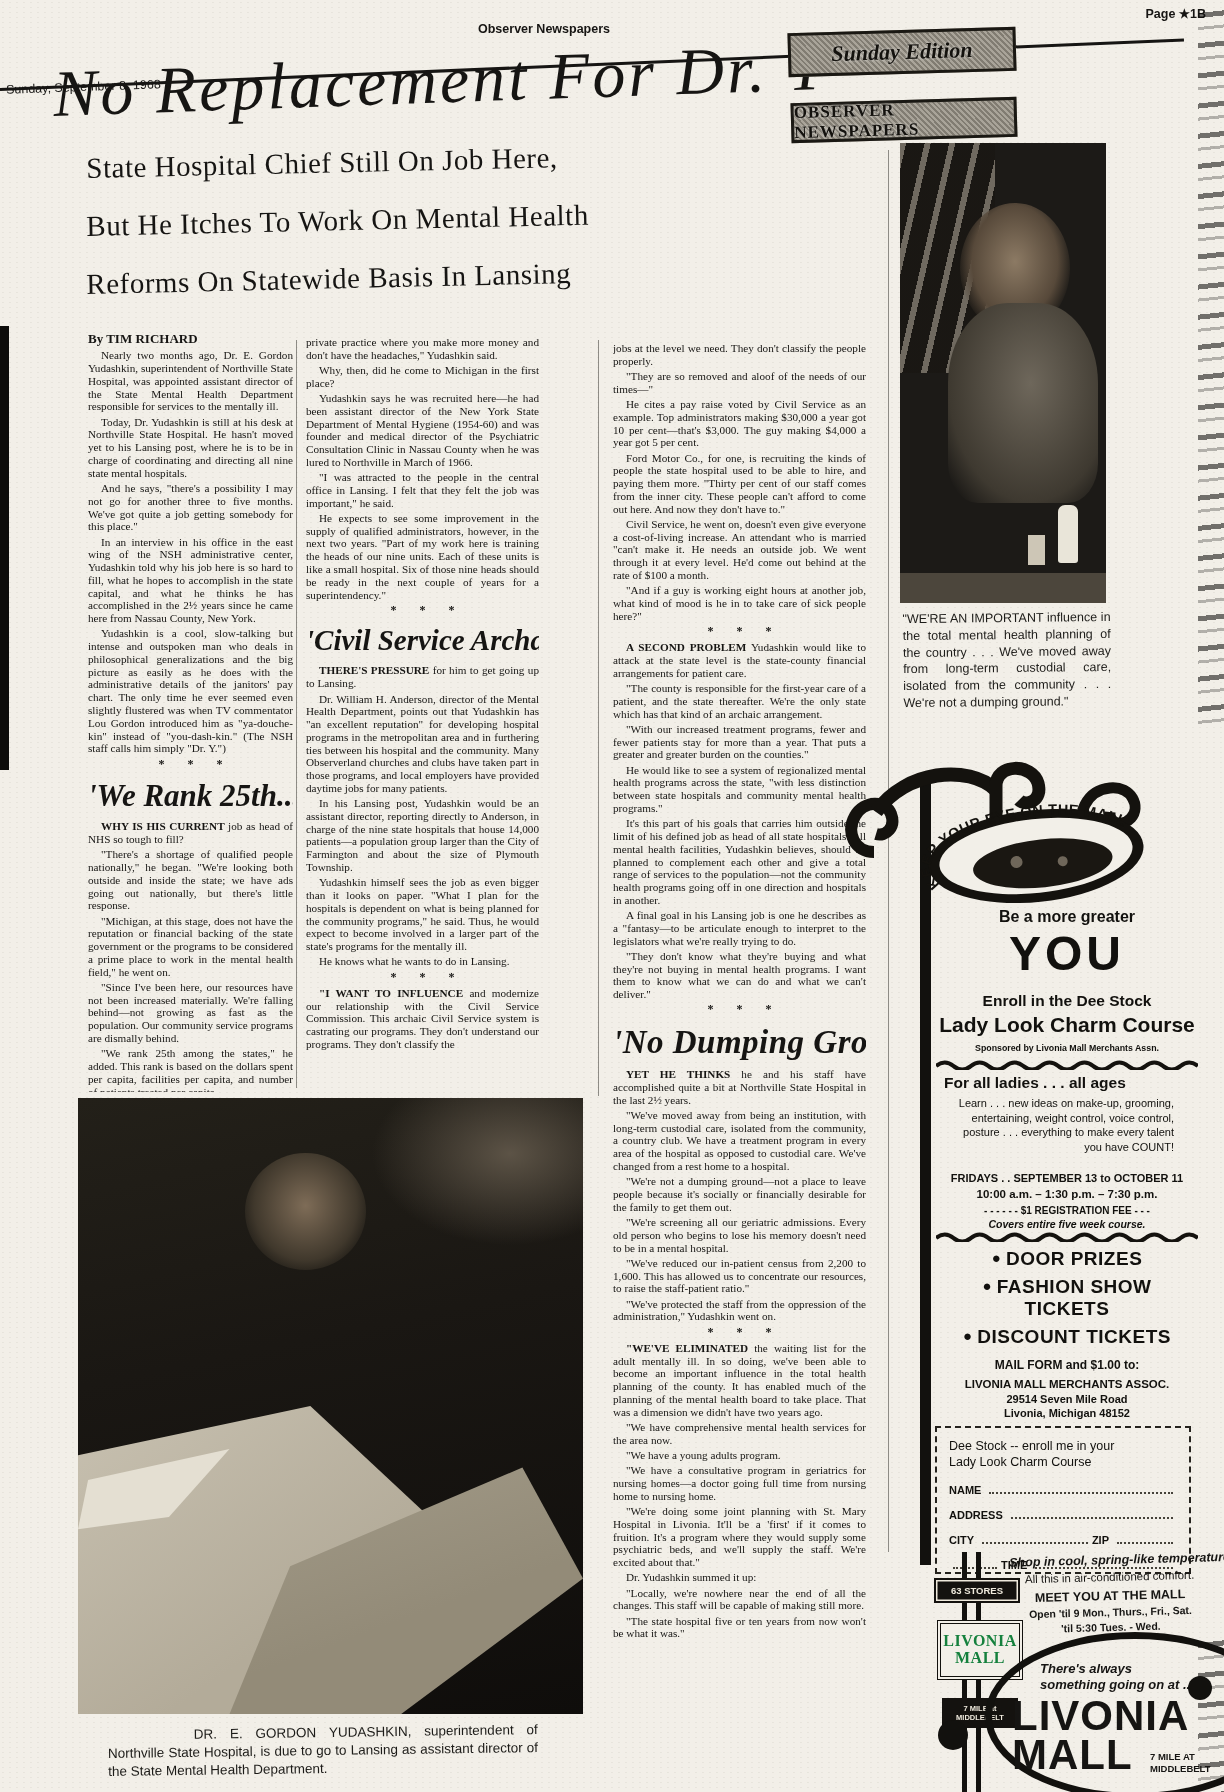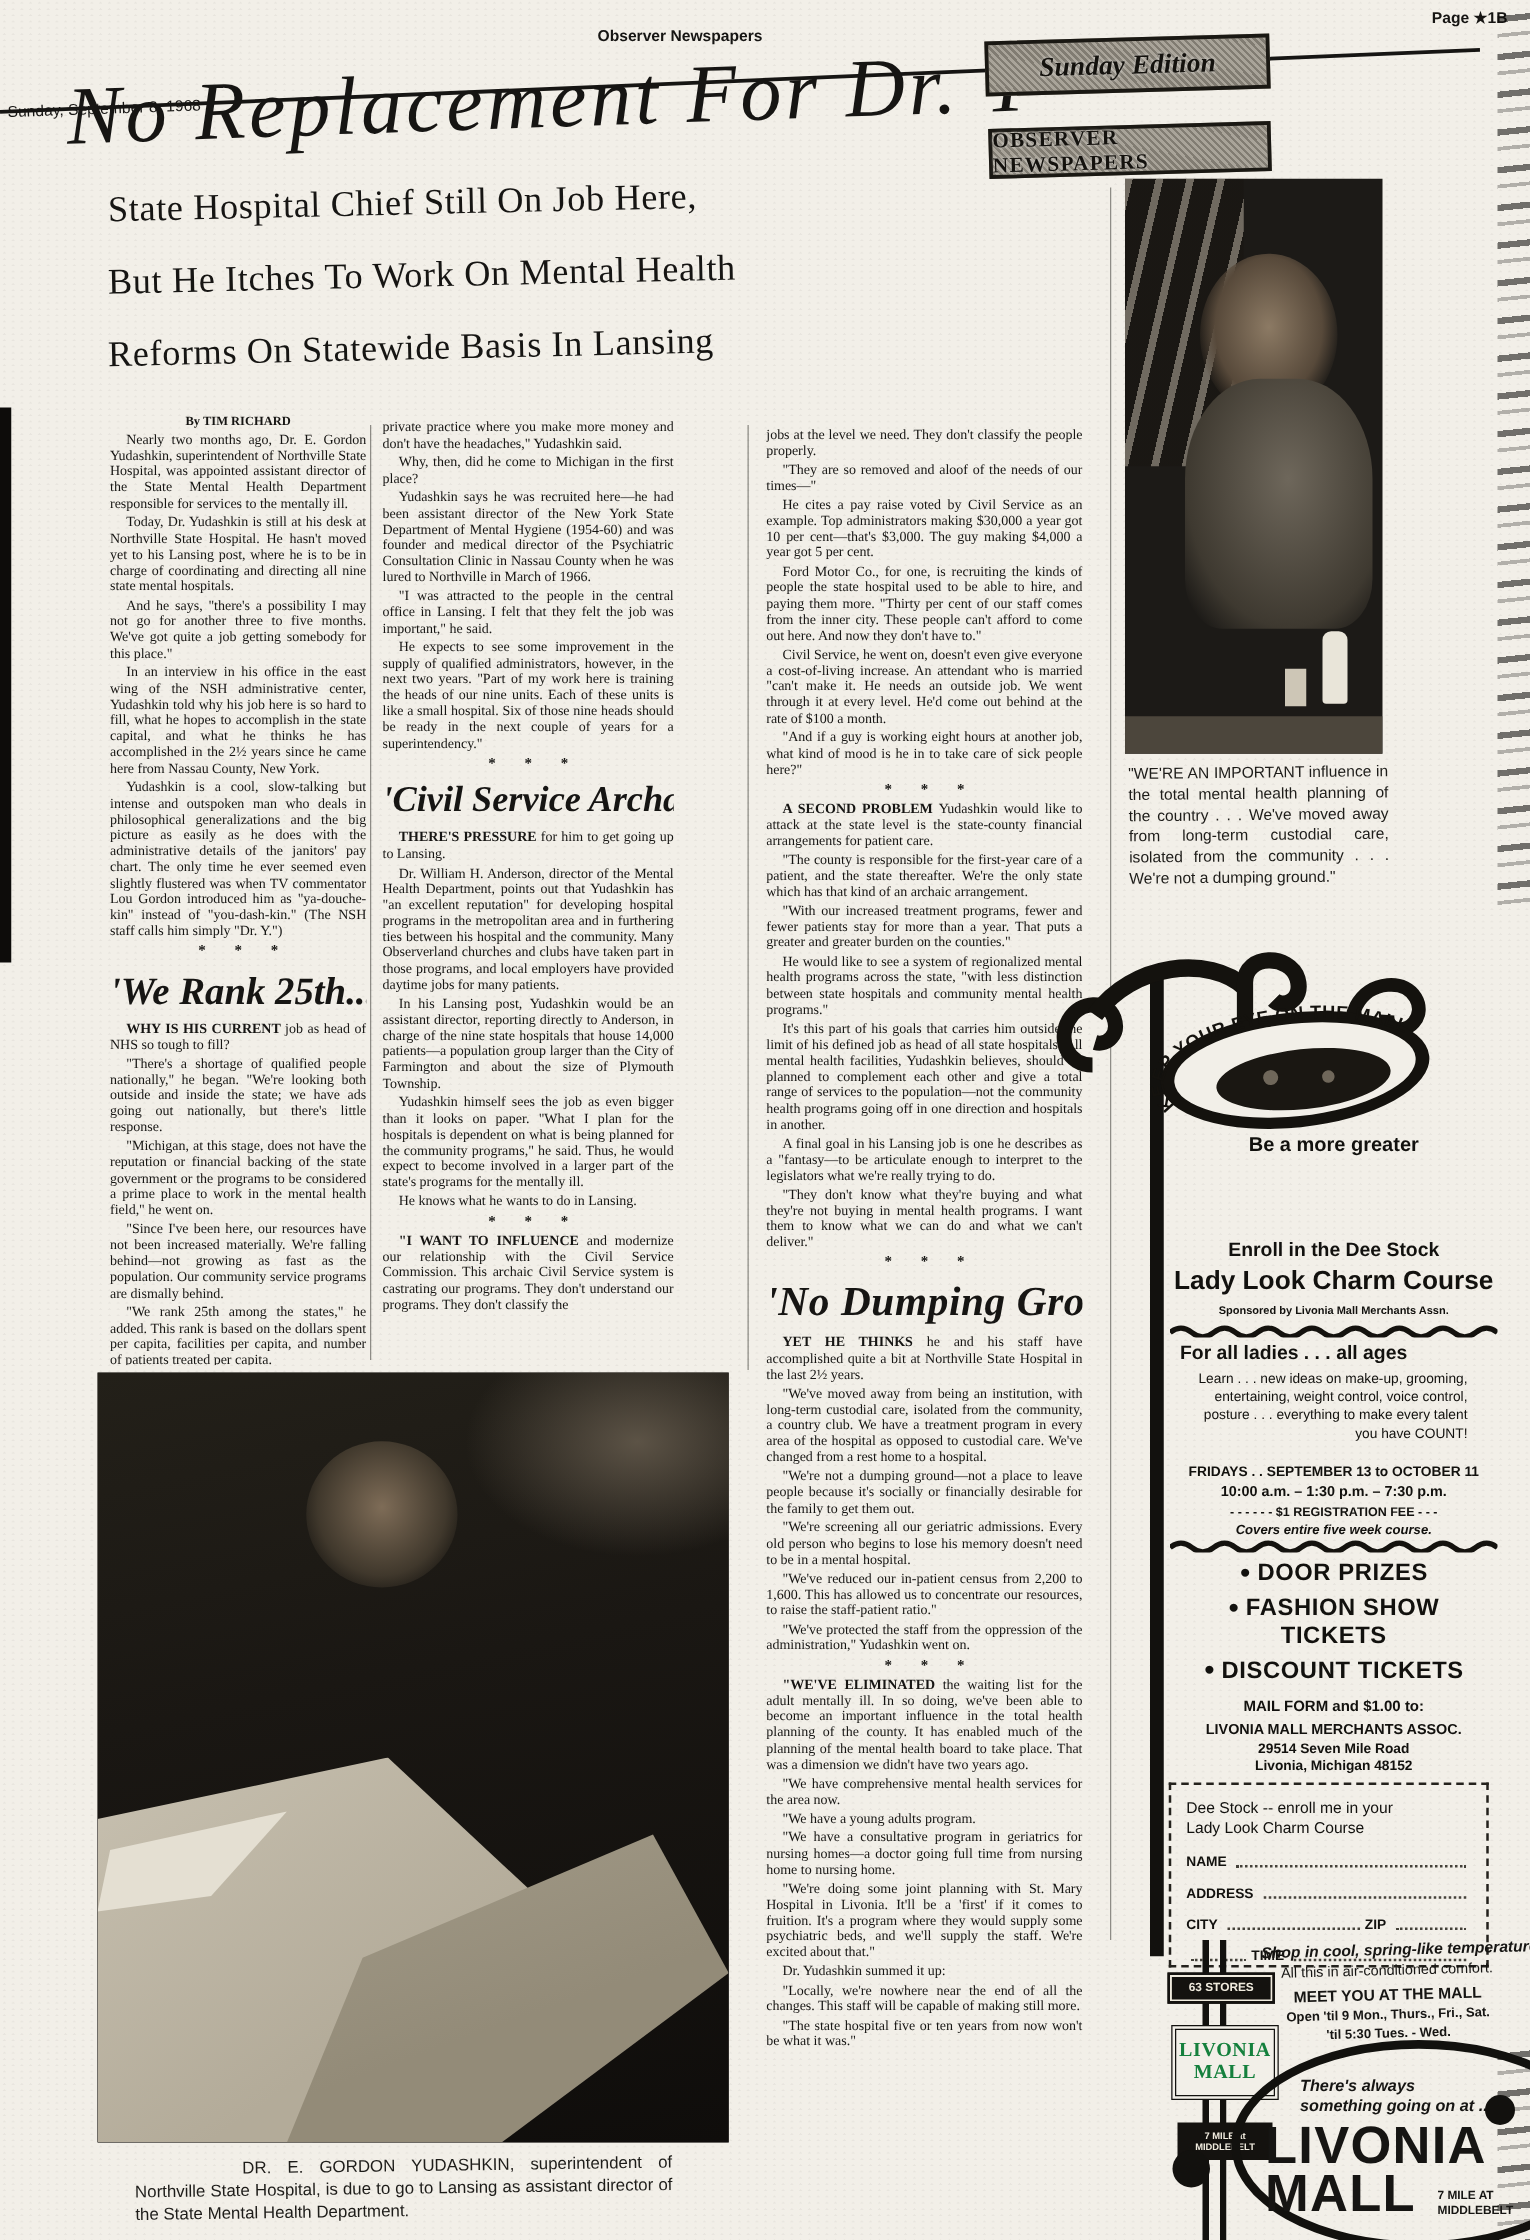--- a/index.html
+++ b/index.html
@@ -51,21 +51,21 @@
   .caption{font-family:"Liberation Sans",sans-serif;color:#1d1c19;text-align:justify}
   .caption-top{position:absolute;left:903px;top:610px;width:208px;font-size:12.5px;line-height:1.34;transform:rotate(-.6deg)}
   .caption-main{position:absolute;left:108px;top:1724px;width:430px;font-size:13.5px;line-height:1.35;text-indent:86px;transform:rotate(-.8deg)}
   
   .col{position:absolute;font-size:11.2px;line-height:1.14;text-align:justify;overflow:hidden}
   .col p{text-indent:13px;margin:0 0 2.5px}
   .flow.cont p:first-child{text-indent:0}
   #col1{left:88px;top:332px;width:205px;height:760px}
   #col2{left:306px;top:336px;width:233px;height:770px}
   #col3{left:613px;top:342px;width:253px;height:1442px}
-  .byline{text-align:center;font-weight:bold;font-size:10px;margin-bottom:4px;text-indent:0 !important}
+  .byline{text-align:left;font-weight:bold;font-size:13px;margin-bottom:4px;text-indent:0 !important}
   .stars{text-align:center;font-weight:bold;font-size:12px;word-spacing:20px;margin:3px 0 4px;text-indent:0 !important}
   .sec-head{font-style:italic;font-weight:bold;text-align:center;line-height:1;margin:9px 0 9px;text-indent:0 !important;white-space:nowrap}
   .sec-head.s1{font-size:31px}
   .sec-head.s2{font-size:29px}
   .sec-head.s3{font-size:33px;letter-spacing:.5px}
   
   .vrule{position:absolute;width:1px;background:#3c3a35;opacity:.55}
   .edge-left{position:absolute;left:0;top:326px;width:9px;height:444px;background:#0d0c0a}
   .edge-right{position:absolute;right:0;width:26px;opacity:.8;
     background:repeating-linear-gradient(174deg,transparent 0 13px,rgba(12,11,9,.7) 13px 18px,transparent 18px 27px,rgba(12,11,9,.35) 27px 30px)}
@@ -271,20 +271,21 @@
         <circle cx="172" cy="106" r="6" fill="#6f675a"></circle>
         <circle cx="218" cy="110" r="5" fill="#6f675a"></circle>
         <path id="bannerArc" d="M94 120 A 100 40 0 0 1 290 88" fill="none"></path>
         <text font-family="Liberation Sans, sans-serif" font-size="14.5" font-weight="bold" fill="#14120e" letter-spacing=".5">
           <textPath href="#bannerArc">KEEP YOUR EYE ON THE MALL</textPath>
         </text>
       </g>
     </svg>
 
     <div class="ad-item ad-be">Be a more greater</div>
+    <div class="ad-item ad-you">YOU</div>
     <div class="ad-item ad-enroll">Enroll in the Dee Stock</div>
     <div class="ad-item ad-lady">Lady Look Charm Course</div>
     <div class="ad-item ad-sponsor">Sponsored by Livonia Mall Merchants Assn.</div>
 
     <svg class="wavy w1" viewBox="0 0 240 12" preserveAspectRatio="none">
       <path d="M0 8 Q8 1 16 8 T32 8 T48 8 T64 8 T80 8 T96 8 T112 8 T128 8 T144 8 T160 8 T176 8 T192 8 T208 8 T224 8 T240 8" fill="none" stroke="#14120e" stroke-width="4"></path>
     </svg>
 
     <div class="ad-item ad-aud">For all ladies . . . all ages</div>
     <div class="ad-item ad-body">Learn . . . new ideas on make-up, grooming, entertaining, weight control, voice control, posture . . . everything to make every talent you have COUNT!</div>

